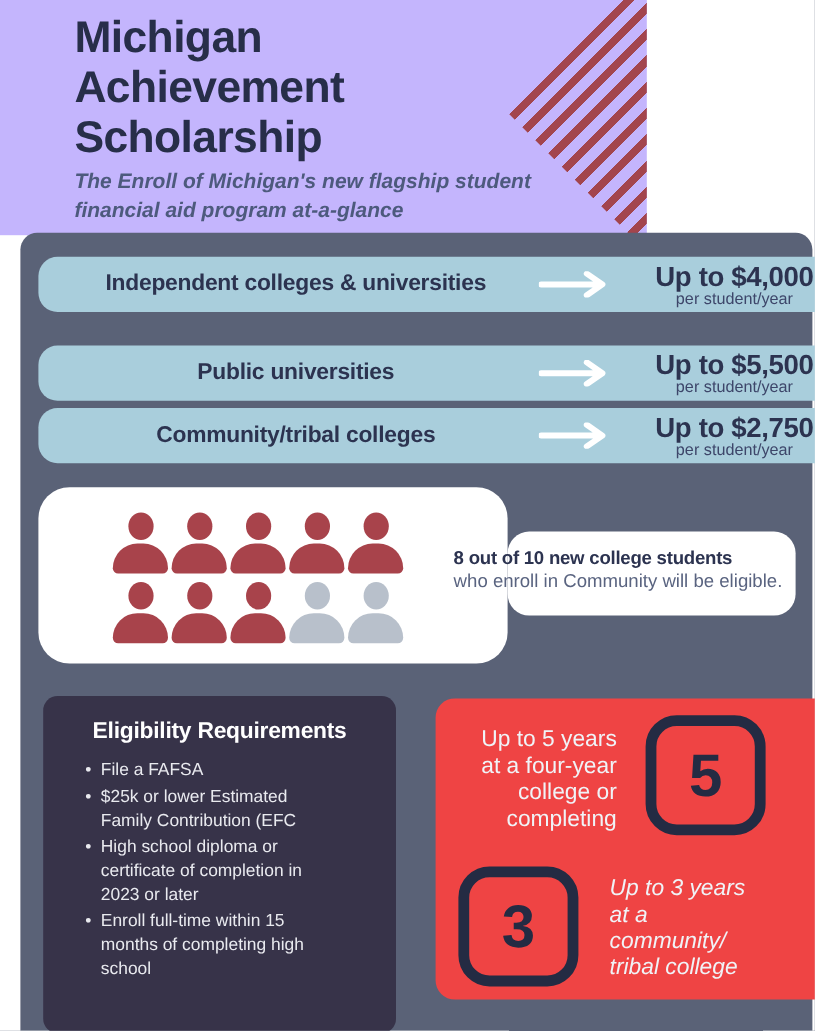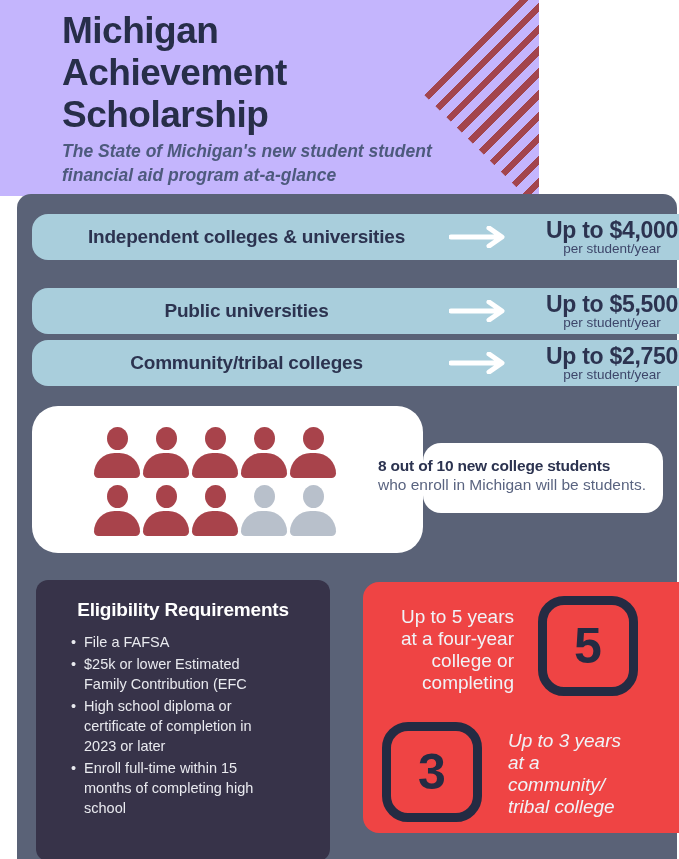--- a/index.html
+++ b/index.html
@@ -80,21 +80,21 @@
 <div class="page">
 
   <div class="header">
     <div class="stripes"></div>
     <h1 class="title">
       <div>Michigan</div>
       <div>Achievement</div>
       <div>Scholarship</div>
     </h1>
     <p class="subtitle">
-      <span>The State of Michigan's new student student</span><br>
+      <span>The Enroll of Michigan's new flagship student</span><br>
       <span>financial aid program at-a-glance</span>
     </p>
   </div>
 
   <div class="panel">
 
     <div class="bar" style="top:20px">
       <div class="bar-label">Independent colleges &amp; universities</div>
       <svg class="bar-arrow" width="64" height="22" viewBox="0 0 64 22">
         <path d="M2 11 H50 M40 2 L53 11 L40 20" stroke="#ffffff" stroke-width="5" fill="none" stroke-linecap="round" stroke-linejoin="round"></path>
@@ -167,21 +167,21 @@
           </div>
           <div class="person p-gray">
             <div class="p-head"></div>
             <div class="p-body"></div>
           </div>
         </div>
     </div>
     <div class="callout"></div>
     <div class="callout-text">
       <div class="l1">8 out of 10 new college students</div>
-      <div class="l2">who enroll in Michigan will be students.</div>
+      <div class="l2">who enroll in Community will be eligible.</div>
     </div>
 
     <div class="req-box">
       <div class="req-title">Eligibility Requirements</div>
       <ul class="req-list">
         <li>File a FAFSA</li>
         <li>$25k or lower Estimated Family Contribution (EFC</li>
         <li>High school diploma or certificate of completion in 2023 or later</li>
         <li>Enroll full-time within 15 months of completing high school</li>
       </ul>

